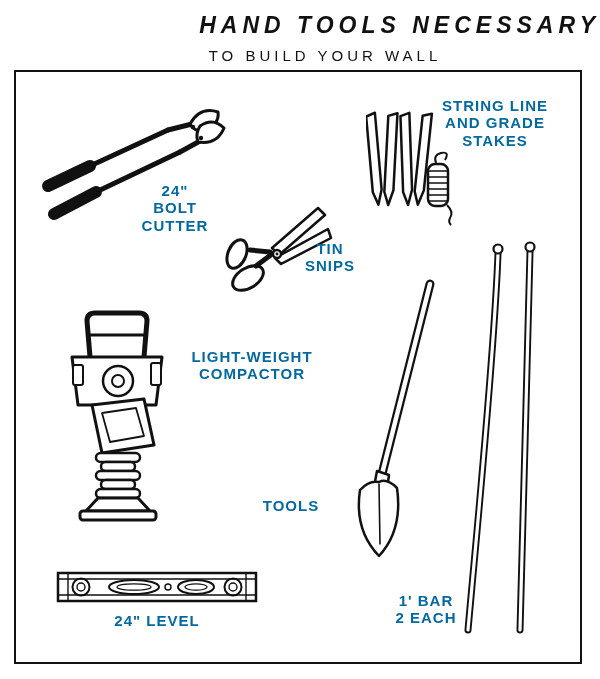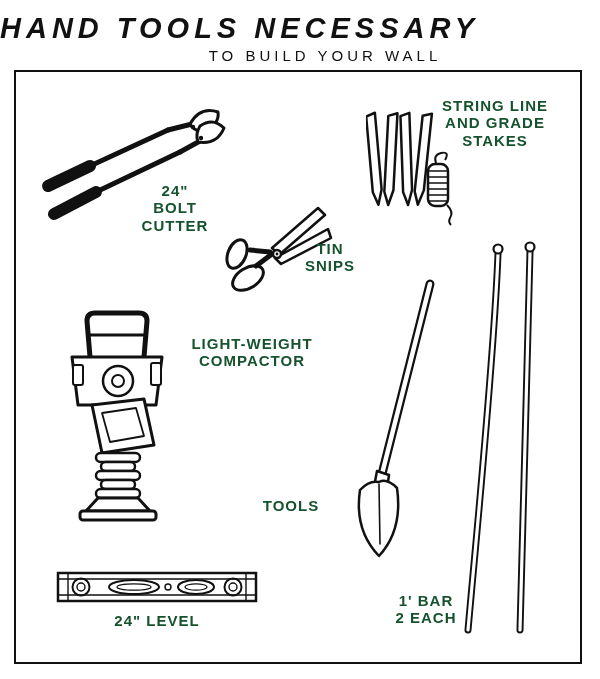--- a/index.html
+++ b/index.html
@@ -1,26 +1,26 @@
 <!DOCTYPE html>
 <html><head>
 <meta charset="utf-8">
 <style>
   html,body{margin:0;padding:0;background:#fff;}
   #canvas{position:relative;width:600px;height:679px;background:#fff;color:#111;
           font-family:"Liberation Sans",sans-serif;overflow:hidden;}
-  .title{position:absolute;top:12px;left:0;width:100%;text-align:left;
-         font-style:italic;font-weight:700;font-size:29px;letter-spacing:5px;}
+  .title{position:absolute;top:12px;left:0;width:100%;text-align:right;
+         font-style:italic;font-weight:700;font-size:23px;letter-spacing:5px;}
   .subtitle{position:absolute;top:47px;left:0;width:100%;text-align:center;
             font-weight:400;font-size:15px;letter-spacing:4px;margin-left:25px;}
   .frame{position:absolute;left:14px;top:70px;width:568px;height:594px;
          border:2px solid #111;box-sizing:border-box;}
   .tool{position:absolute;}
   .tool-label{position:absolute;font-weight:700;font-size:15px;line-height:1.15;
-              letter-spacing:1px;text-align:center;white-space:pre-line;color:#14532d;}
+              letter-spacing:1px;text-align:center;white-space:pre-line;color:#0369a1;}
   svg{display:block;}
 </style>
 </head>
 <body>
 
 <div id="canvas">
 
   <div class="title">HAND TOOLS NECESSARY</div>
   <div class="subtitle">TO BUILD YOUR WALL</div>
   <div class="frame"></div>
@@ -89,21 +89,21 @@
       <polygon points="46,108 80,103 88,131 54,137" stroke-width="1.8"></polygon>
       <rect x="40" y="148" width="44" height="9" rx="4.5" fill="#fff" stroke-width="2.5"></rect>
       <rect x="45" y="157" width="34" height="9" rx="4.5" fill="#fff" stroke-width="2.5"></rect>
       <rect x="40" y="166" width="44" height="9" rx="4.5" fill="#fff" stroke-width="2.5"></rect>
       <rect x="45" y="175" width="34" height="9" rx="4.5" fill="#fff" stroke-width="2.5"></rect>
       <rect x="40" y="184" width="44" height="9" rx="4.5" fill="#fff" stroke-width="2.5"></rect>
       <polygon points="42,193 82,193 94,206 30,206" fill="#fff" stroke-width="3"></polygon>
       <rect x="24" y="206" width="76" height="9" rx="3" fill="#fff" stroke-width="3"></rect>
     </g>
   </svg>
-  <div class="tool-label" style="left:182px;top:335px;width:140px">LIGHT-WEIGHT
+  <div class="tool-label" style="left:182px;top:348px;width:140px">LIGHT-WEIGHT
 COMPACTOR</div>
 
   <svg class="tool" style="left:342px;top:278px" width="102" height="288" viewBox="0 0 102 288">
     <g stroke-linecap="round">
       <path d="M88,6 40,196" stroke="#111" stroke-width="9" fill="none"></path>
       <path d="M88,6 40,196" stroke="#fff" stroke-width="4.5" fill="none"></path>
       <polygon points="35,193 47,197 44,218 31,214" fill="#fff" stroke="#111" stroke-width="2.5" stroke-linejoin="round"></polygon>
       <path d="M18,212 Q12,252 37,278 Q61,252 55,210 Q45,200 37,204 Q27,202 18,212 Z" fill="#fff" stroke="#111" stroke-width="2.5" stroke-linejoin="round"></path>
       <path d="M37,206 38,266" stroke="#111" stroke-width="1.6" fill="none"></path>
     </g>

